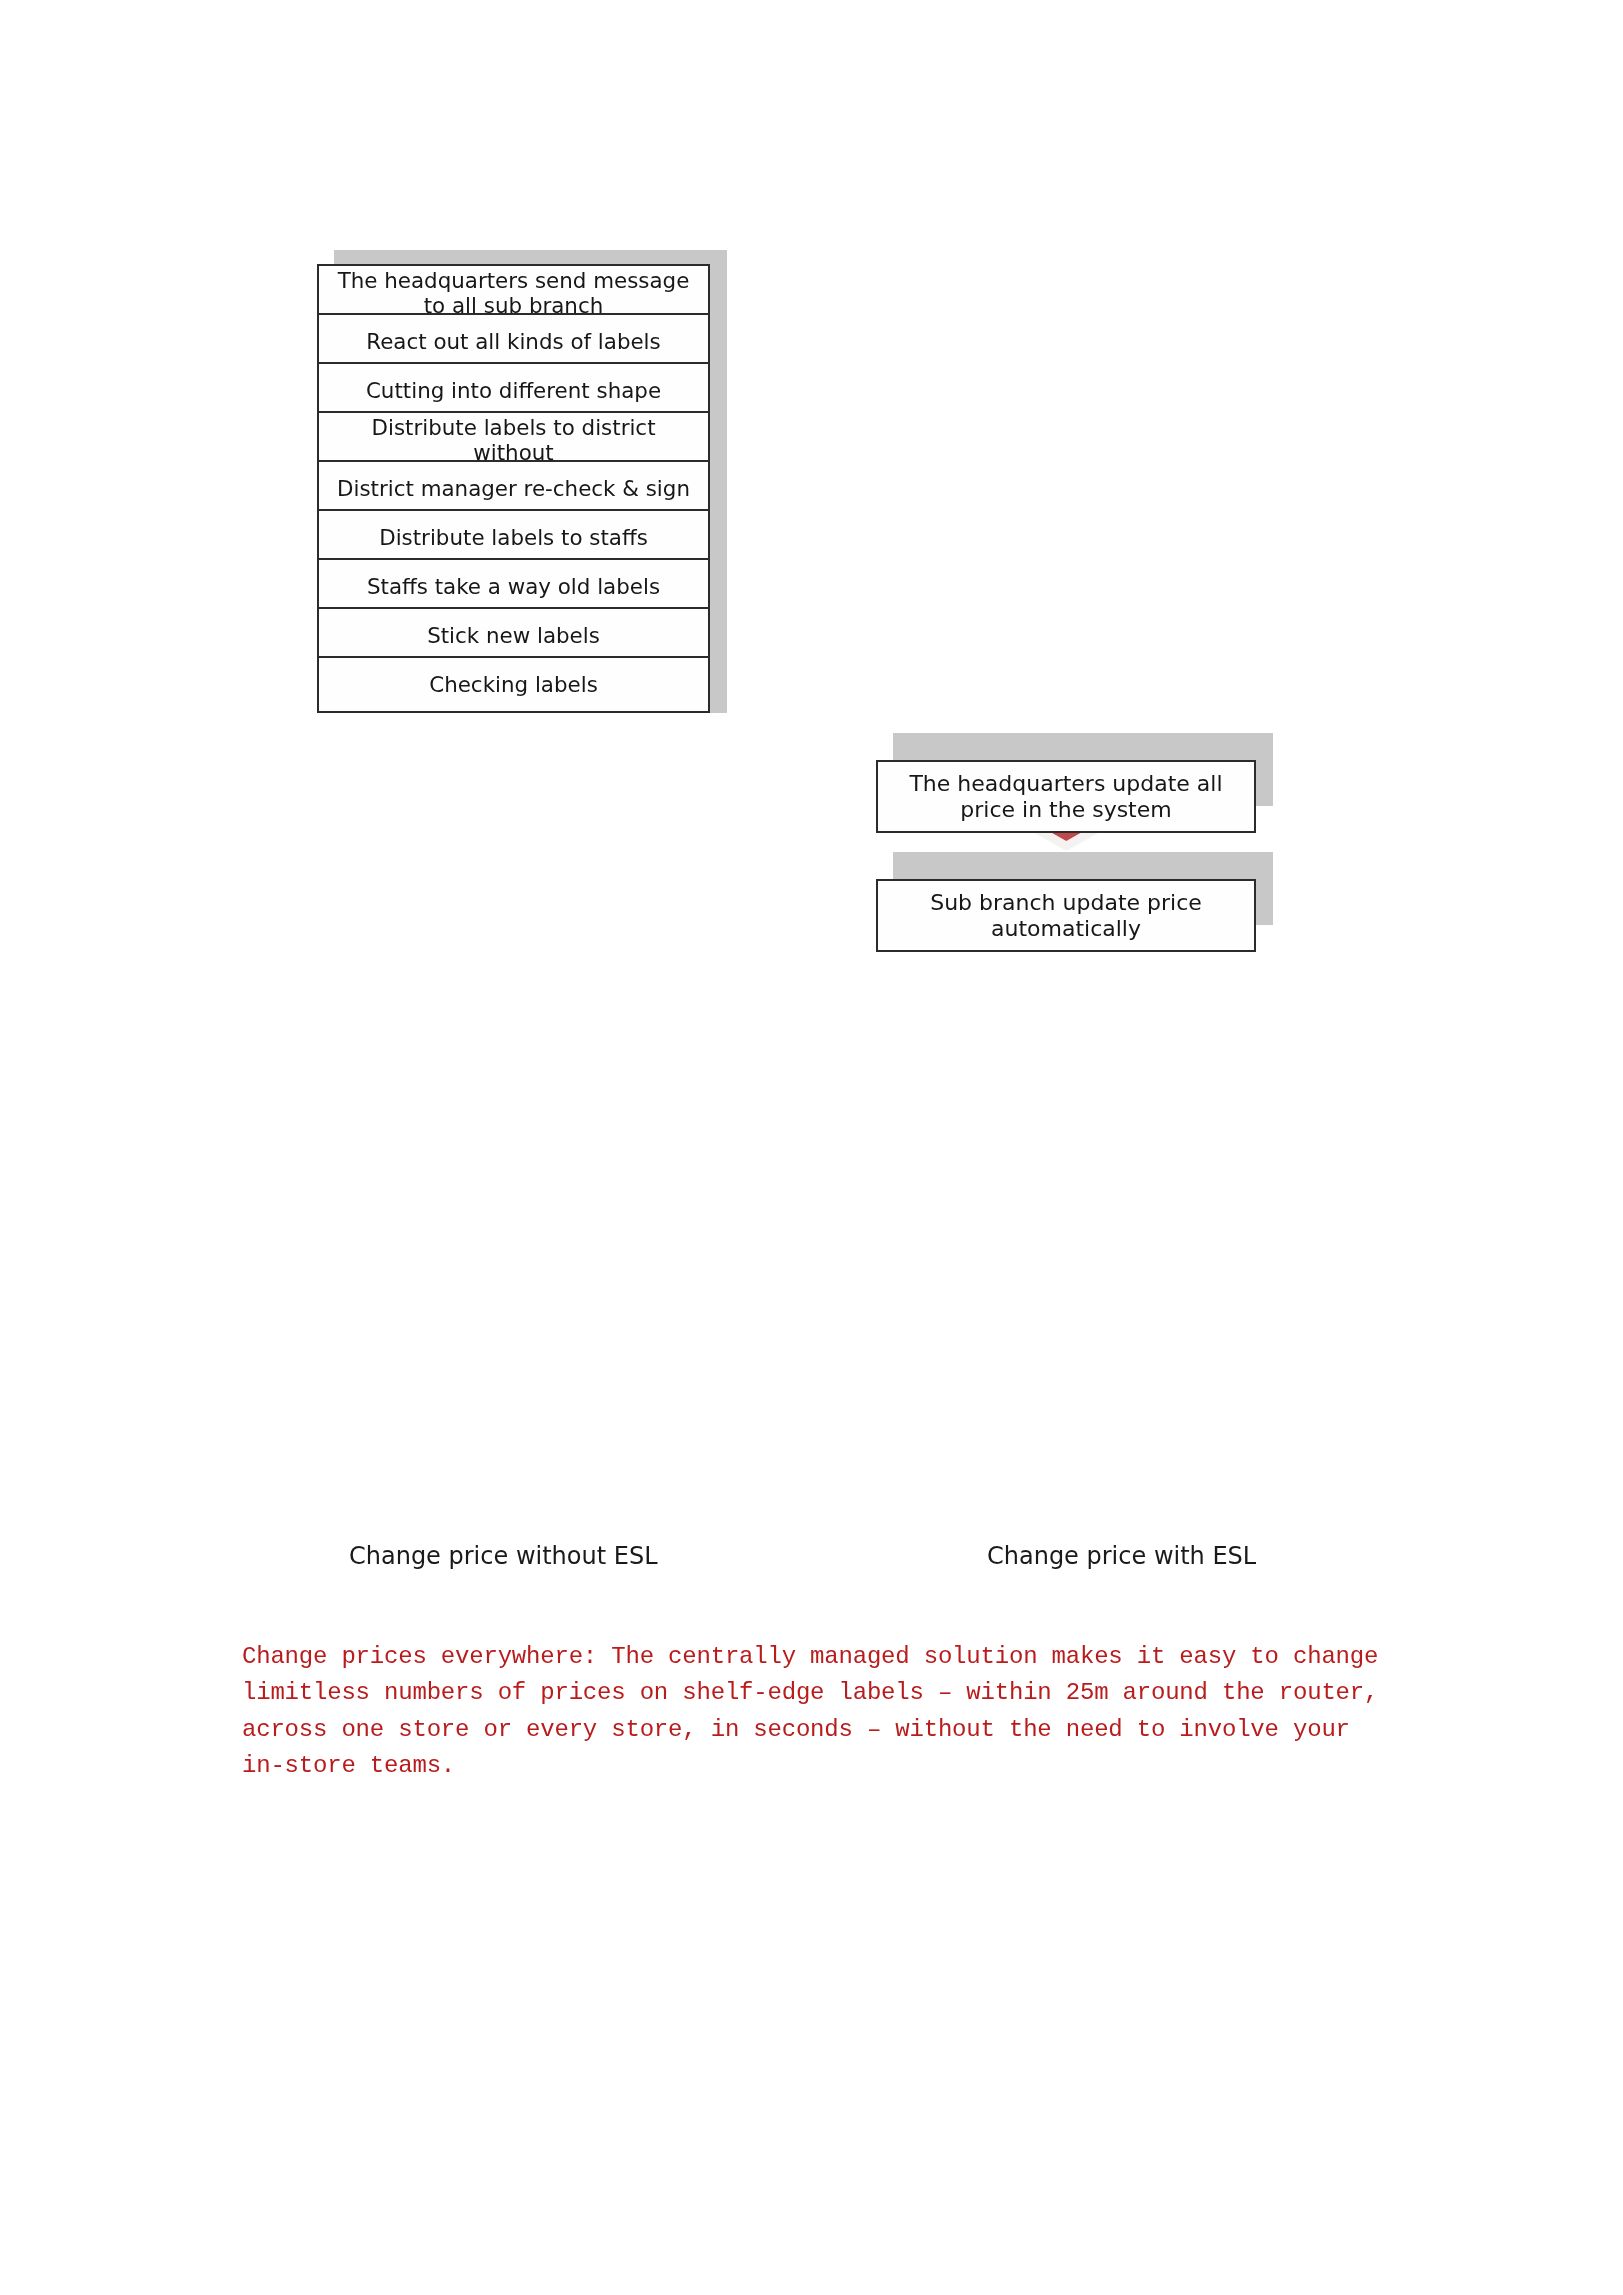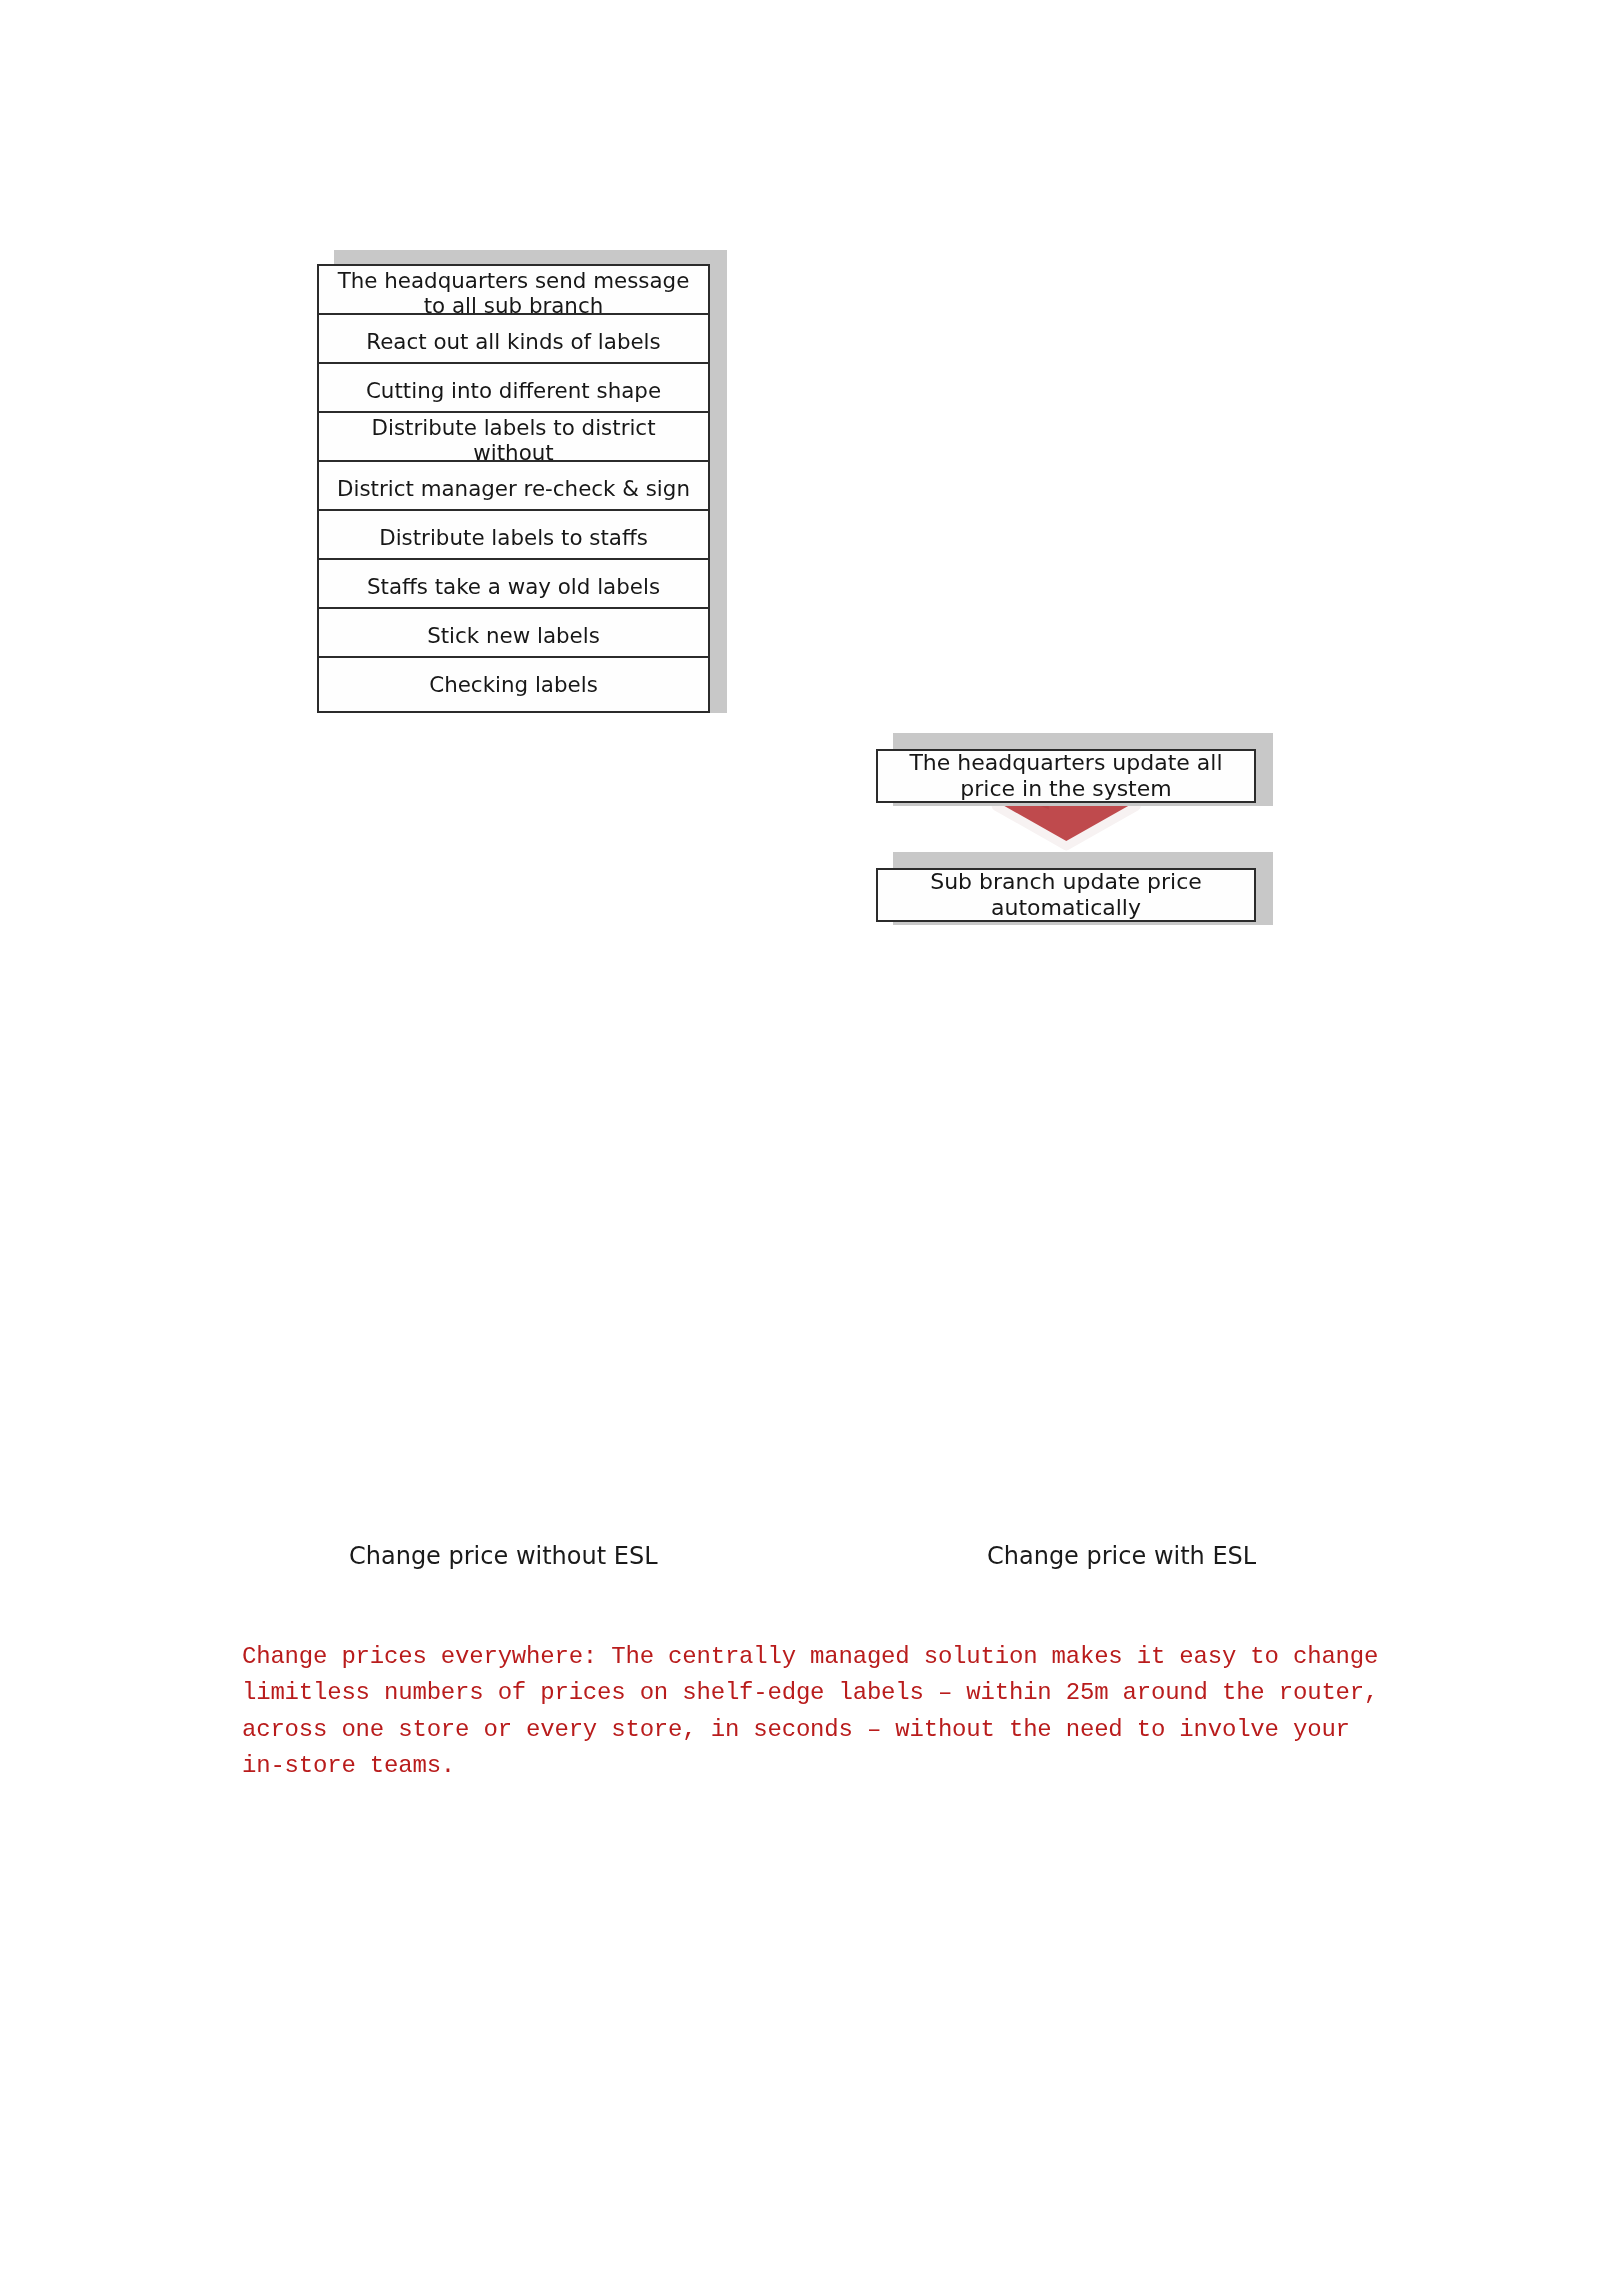--- a/index.html
+++ b/index.html
@@ -68,22 +68,22 @@
   }
   .col-left .boxlabel { font-size: 21.4px; }
 
   
   .col-right .node { width: 398px; }
   .col-right .shadow {
     left: 17.4px; top: 0;
     width: 380px; height: 73px;
   }
   .col-right .boxface {
-    top: 16px;
-    width: 380px; height: 54px;
+    top: 27px;
+    width: 380px; height: 73px;
   }
   .col-right .boxlabel { font-size: 22px; }
 
   
   .arrow-sm {
     position: relative;
     width: 411px;
     height: 49px;
   }
   .arrow-lg {

